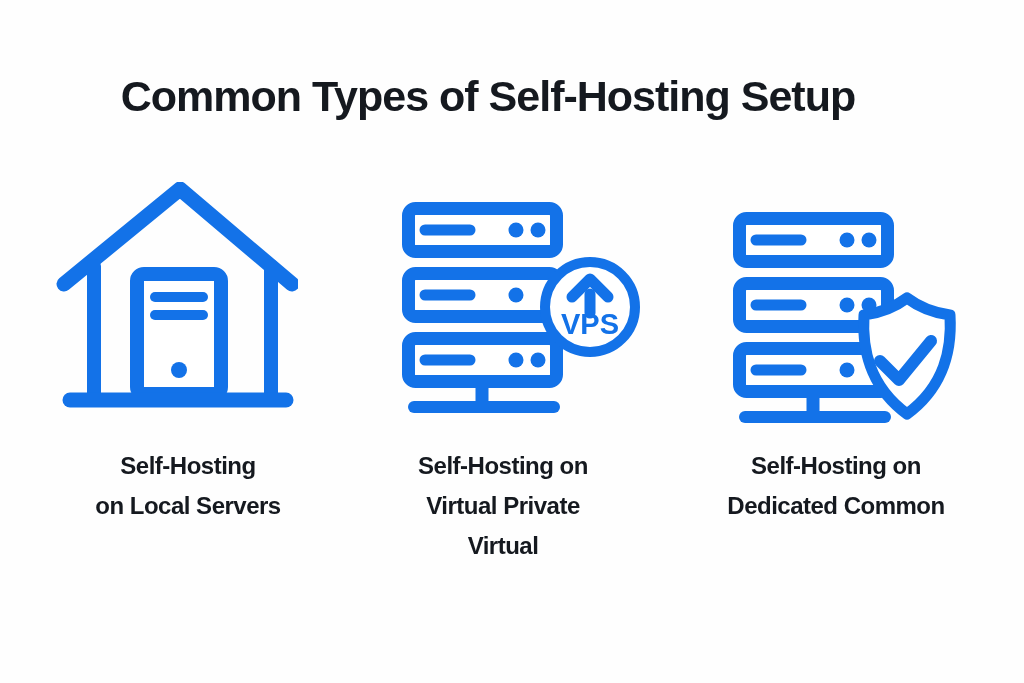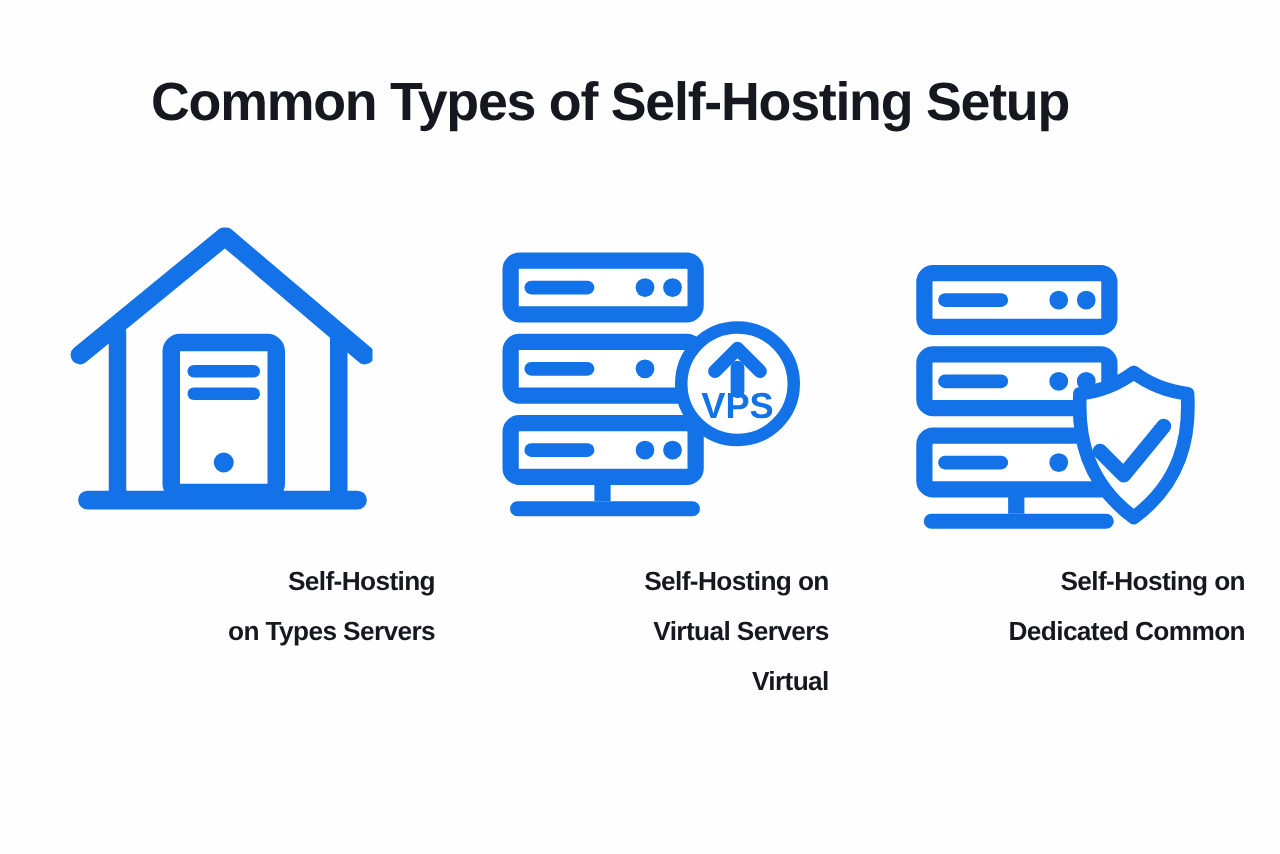--- a/index.html
+++ b/index.html
@@ -12,39 +12,39 @@
   .canvas {
     position: relative;
     width: 1024px;
     height: 683px;
     background: var(--bg);
     overflow: hidden;
     font-family: "Liberation Sans", sans-serif;
   }
   .title {
     position: absolute;
-    top: 58px;
+    top: 72px;
     left: 0;
     width: 976px;
     text-align: center;
     font-size: 43px;
     font-weight: 700;
     letter-spacing: -1px;
     color: var(--ink);
   }
   .icon-box { position: absolute; }
   .icon-box svg { display: block; width: 100%; height: 100%; }
   .home-icon   { left: 56px;  top: 182px; width: 242px; height: 228px; }
   .vps-icon    { left: 392px; top: 196px; width: 252px; height: 220px; }
   .dedi-icon   { left: 723px; top: 206px; width: 240px; height: 220px; }
   .caption {
     position: absolute;
     top: 446px;
-    text-align: right;
-    font-size: 21px;
+    text-align: center;
+    font-size: 24px;
     font-weight: 700;
     letter-spacing: -0.5px;
     line-height: 40px;
     color: var(--ink);
   }
   .caption-1 { left: 28px;  width: 320px; }
   .caption-2 { left: 343px; width: 320px; }
   .caption-3 { left: 676px; width: 320px; }
 
   .stroke-blue { stroke: var(--blue); fill: none; }
@@ -135,26 +135,26 @@
 
       <g>
         <path class="panel" d="M184 92 C172 101 157 107 141 109 C139 143 146 180 184 208 C222 180 229 143 227 109 C211 107 196 101 184 92 Z" stroke-width="11" stroke-linejoin="round"></path>
         <path class="stroke-blue" d="M157 155 L176 174 L208 135" stroke-width="12" stroke-linecap="round" stroke-linejoin="round"></path>
       </g>
     </svg>
   </div>
 
   <div class="caption caption-1">
     <div>Self-Hosting</div>
-    <div>on Types Servers</div>
+    <div>on Local Servers</div>
   </div>
 
   <div class="caption caption-2">
     <div>Self-Hosting on</div>
-    <div>Virtual Servers</div>
+    <div>Virtual Private</div>
     <div>Virtual</div>
   </div>
 
   <div class="caption caption-3">
     <div>Self-Hosting on</div>
     <div>Dedicated Common</div>
   </div>
 
 </div>
 

